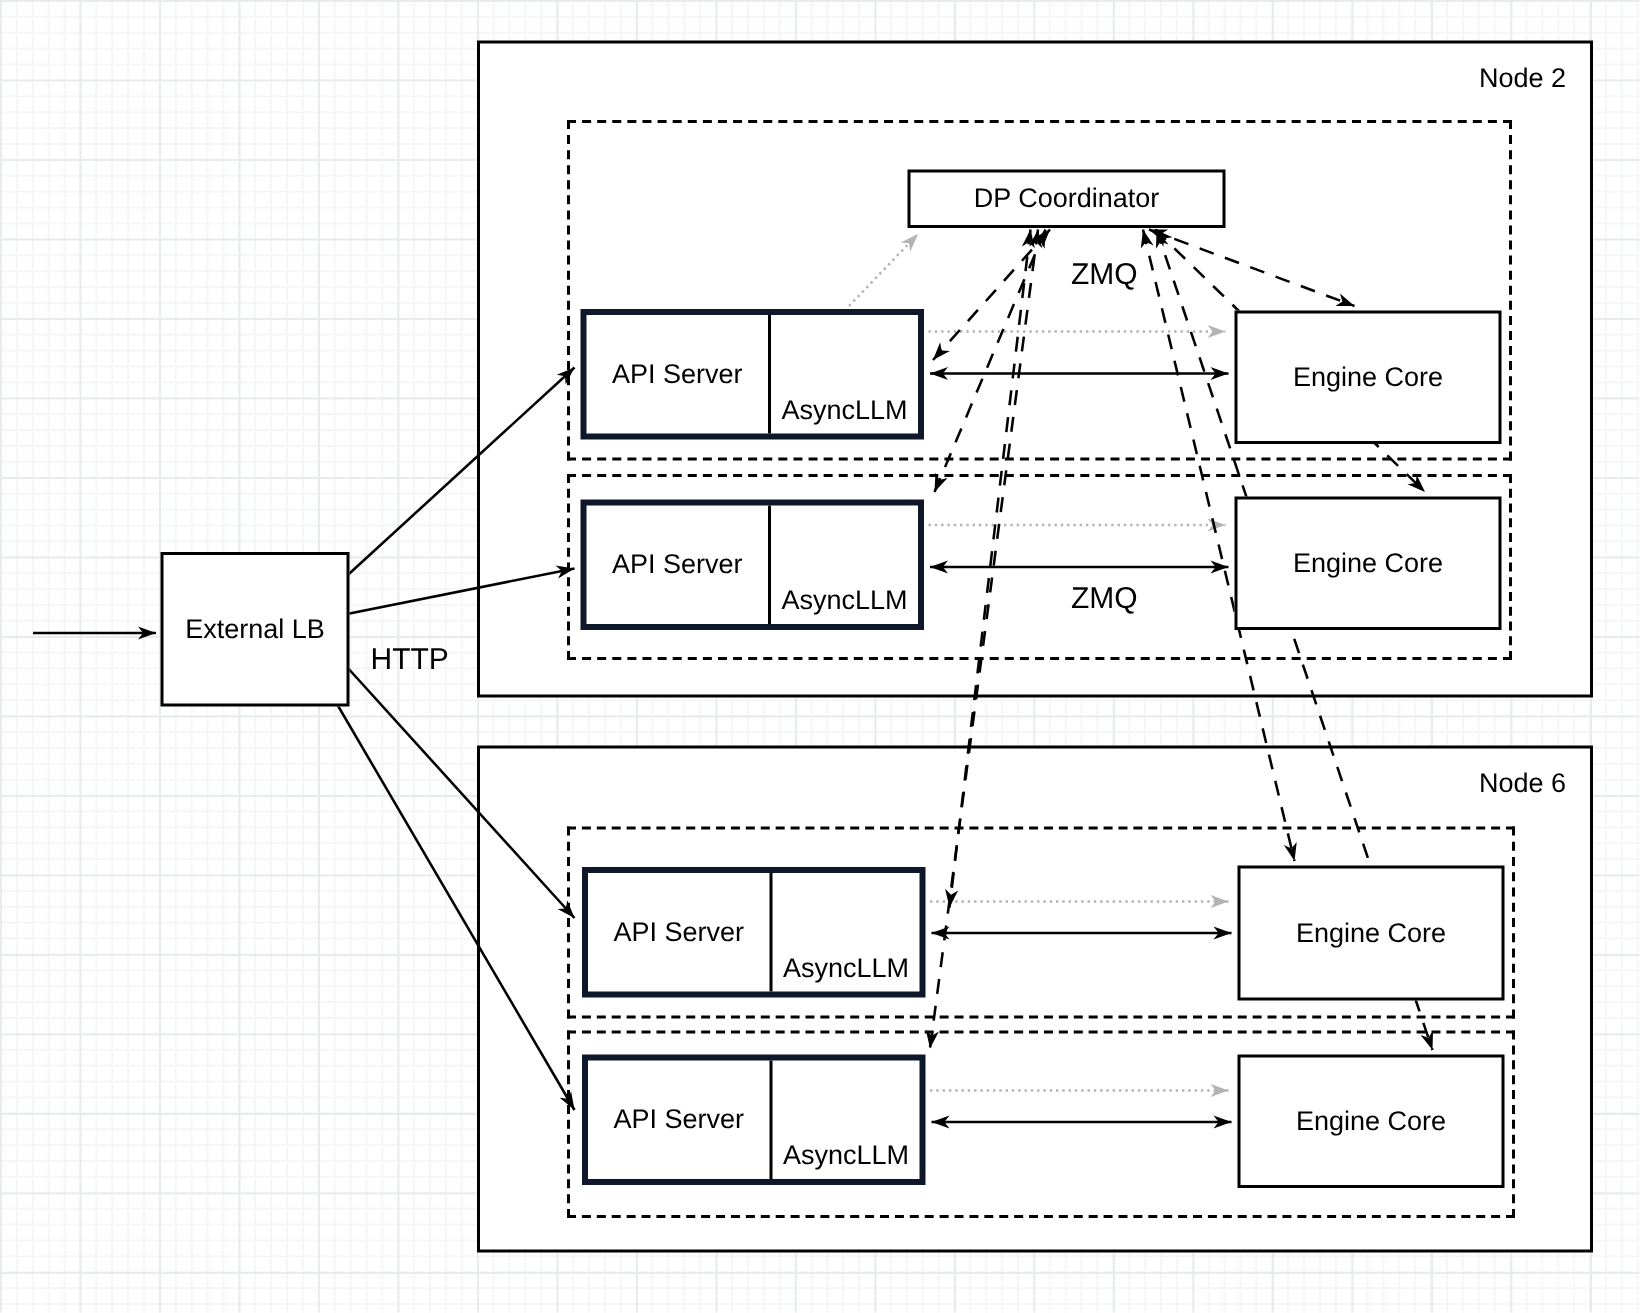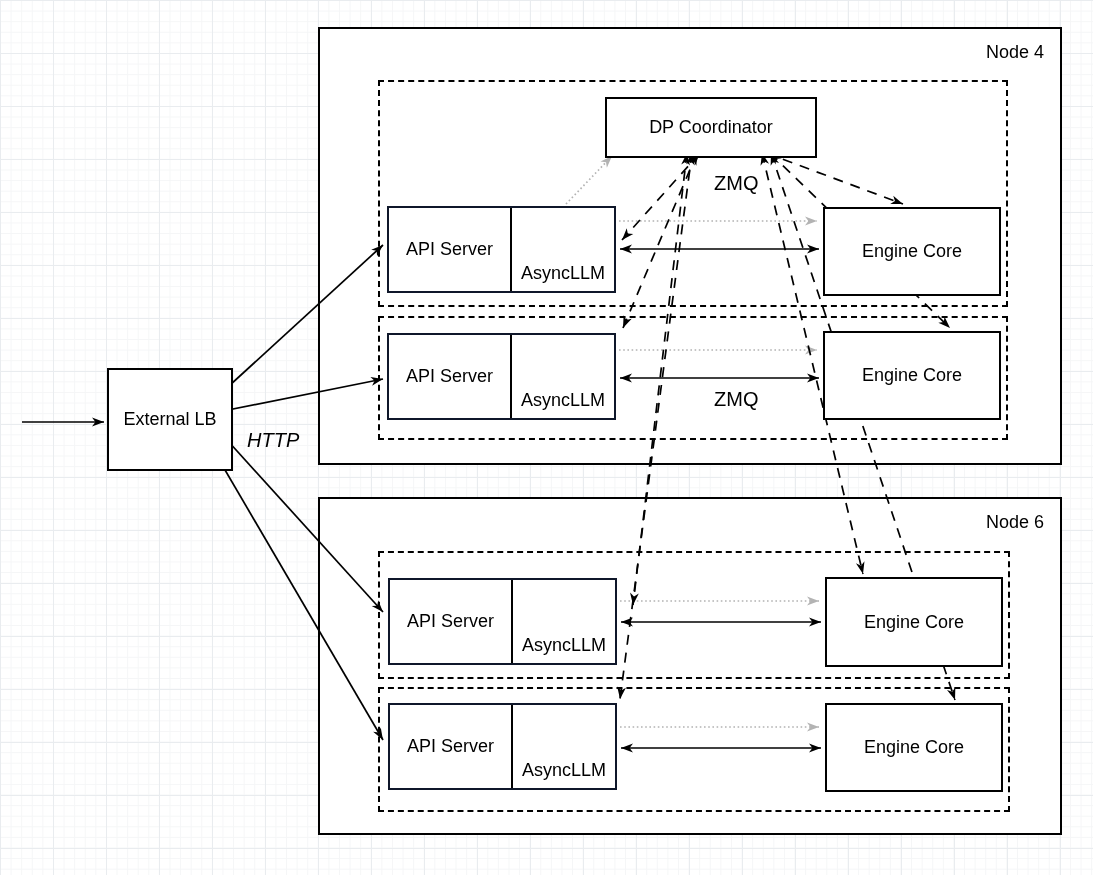--- a/index.html
+++ b/index.html
@@ -13,32 +13,32 @@
       linear-gradient(#f5f6f7 1px, transparent 1px),
       linear-gradient(90deg,#f5f6f7 1px, transparent 1px);
     background-size:53px 53px,53px 53px,10.6px 10.6px,10.6px 10.6px;
     color:#000;
   }
   .abs{position:absolute;box-sizing:border-box;}
   .node-container{background:#ffffff;border:2px solid #000;}
   .node-title{position:absolute;top:13px;right:16px;font-size:18px;white-space:nowrap;}
   .row-container{border:2px dashed #000;background:transparent;}
   .leaf{background:#ffffff;border:2px solid #000;display:flex;align-items:center;justify-content:center;text-align:center;font-size:18px;line-height:1.25;}
-  .combo{background:#ffffff;border:2px solid #0f172a;display:flex;}
+  .combo{background:#ffffff;border:4px solid #0f172a;display:flex;}
   .combo .cell{display:flex;align-items:center;justify-content:center;font-size:18px;white-space:nowrap;}
   .combo .cell.left{flex:0 0 121px;border-right:2px solid #000;}
   .combo .cell.right{flex:1 1 auto;margin-top:48px;}
   .edge-label{position:absolute;font-size:20px;white-space:nowrap;}
   svg.wires{position:absolute;left:0;top:0;pointer-events:none;}
 </style>
 </head>
 <body>
 
 <div class="abs node-container" style="left:318px;top:27px;width:744px;height:438px;">
-  <div class="node-title">Node 4</div>
+  <div class="node-title">Node 2</div>
 </div>
 <div class="abs node-container" style="left:318px;top:497px;width:744px;height:338px;">
   <div class="node-title">Node 6</div>
 </div>
 
 <div class="abs row-container" style="left:378px;top:80px;width:630px;height:227px;"></div>
 <div class="abs row-container" style="left:378px;top:316px;width:630px;height:124px;"></div>
 <div class="abs row-container" style="left:378px;top:551px;width:632px;height:128px;"></div>
 <div class="abs row-container" style="left:378px;top:687px;width:632px;height:125px;"></div>
 
@@ -86,21 +86,21 @@
     <line x1="770" y1="153" x2="950" y2="328" marker-start="url(#mBs)" marker-end="url(#mB)"></line>
     <line x1="762" y1="153" x2="863" y2="574" marker-start="url(#mBs)" marker-end="url(#mB)"></line>
     <line x1="771" y1="153" x2="955" y2="700" marker-start="url(#mBs)" marker-end="url(#mB)"></line>
   </g>
 </svg>
 
 <div class="abs leaf" style="left:107px;top:368px;width:126px;height:103px;">
   <span style="padding:0 14px;">External LB</span>
 </div>
 
-<div class="abs leaf" style="left:605px;top:97px;width:212px;height:61px;">
+<div class="abs leaf" style="left:605px;top:113px;width:212px;height:39px;">
   <span>DP Coordinator</span>
 </div>
 
 <div class="abs combo" style="left:387px;top:206px;width:229px;height:87px;">
   <div class="cell left">
       <span>API Server</span>
     </div>
   <div class="cell right">
       <span>AsyncLLM</span>
     </div>
@@ -140,13 +140,13 @@
   <div class="cell right">
       <span>AsyncLLM</span>
     </div>
 </div>
 <div class="abs leaf" style="left:825px;top:703px;width:178px;height:89px;">
   <span>Engine Core</span>
 </div>
 
 <div class="edge-label" style="left:714px;top:172px;">ZMQ</div>
 <div class="edge-label" style="left:714px;top:388px;">ZMQ</div>
-<div class="edge-label" style="left:247px;top:429px;font-style:italic;">HTTP</div>
+<div class="edge-label" style="left:247px;top:429px;">HTTP</div>
 
 </body></html>

